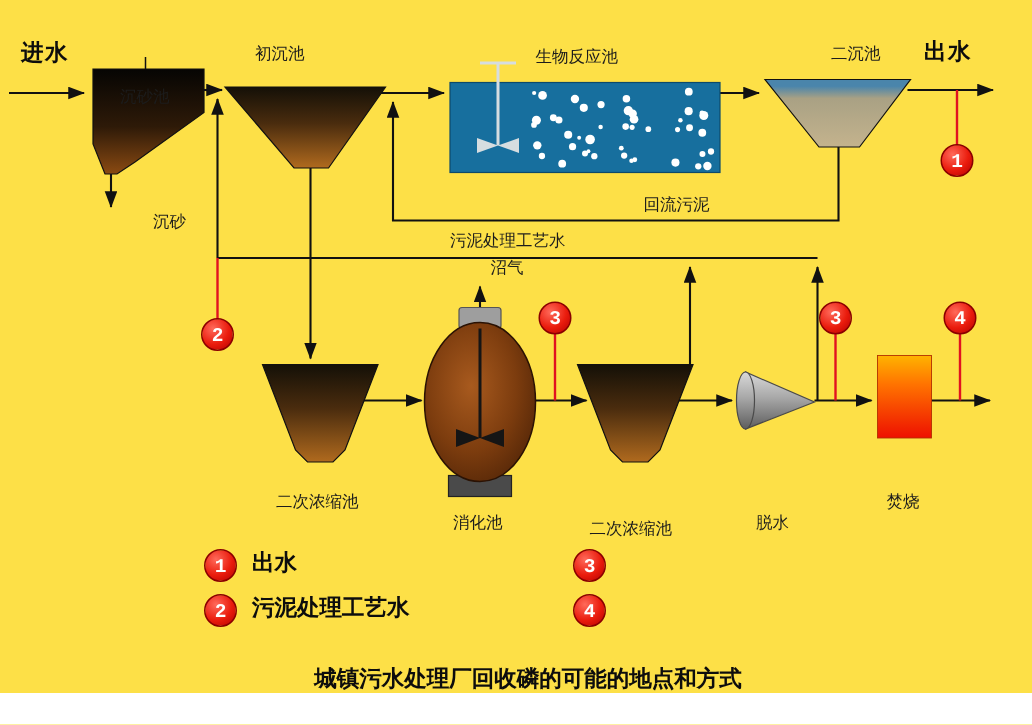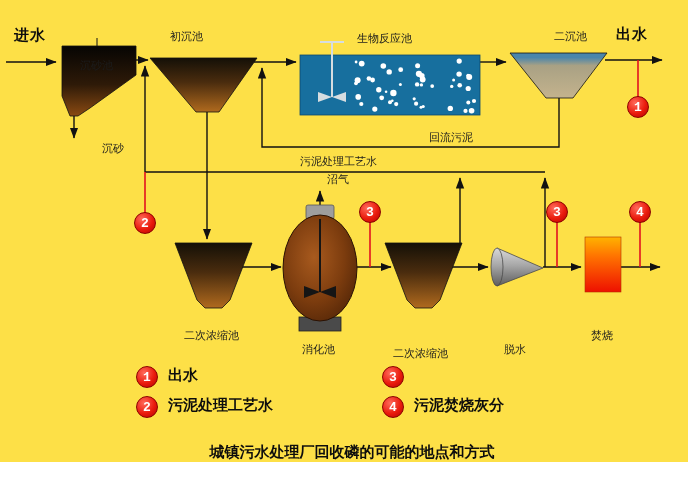--- a/index.html
+++ b/index.html
@@ -207,16 +207,15 @@
   <div class="marker" style="left:136px; top:396px;">
     <span>2</span>
   </div>
   <span class="legend-label" style="left:168px; top:396px;">污泥处理工艺水</span>
   <div class="marker" style="left:382px; top:366px;">
     <span>3</span>
   </div>
   <div class="marker" style="left:382px; top:396px;">
     <span>4</span>
   </div>
-  <span class="legend-label" style="left:414px; top:396px;">污泥焚烧灰分</span>
 
   <div class="title">城镇污水处理厂回收磷的可能的地点和方式</div>
 </div>
 
 </body></html>

